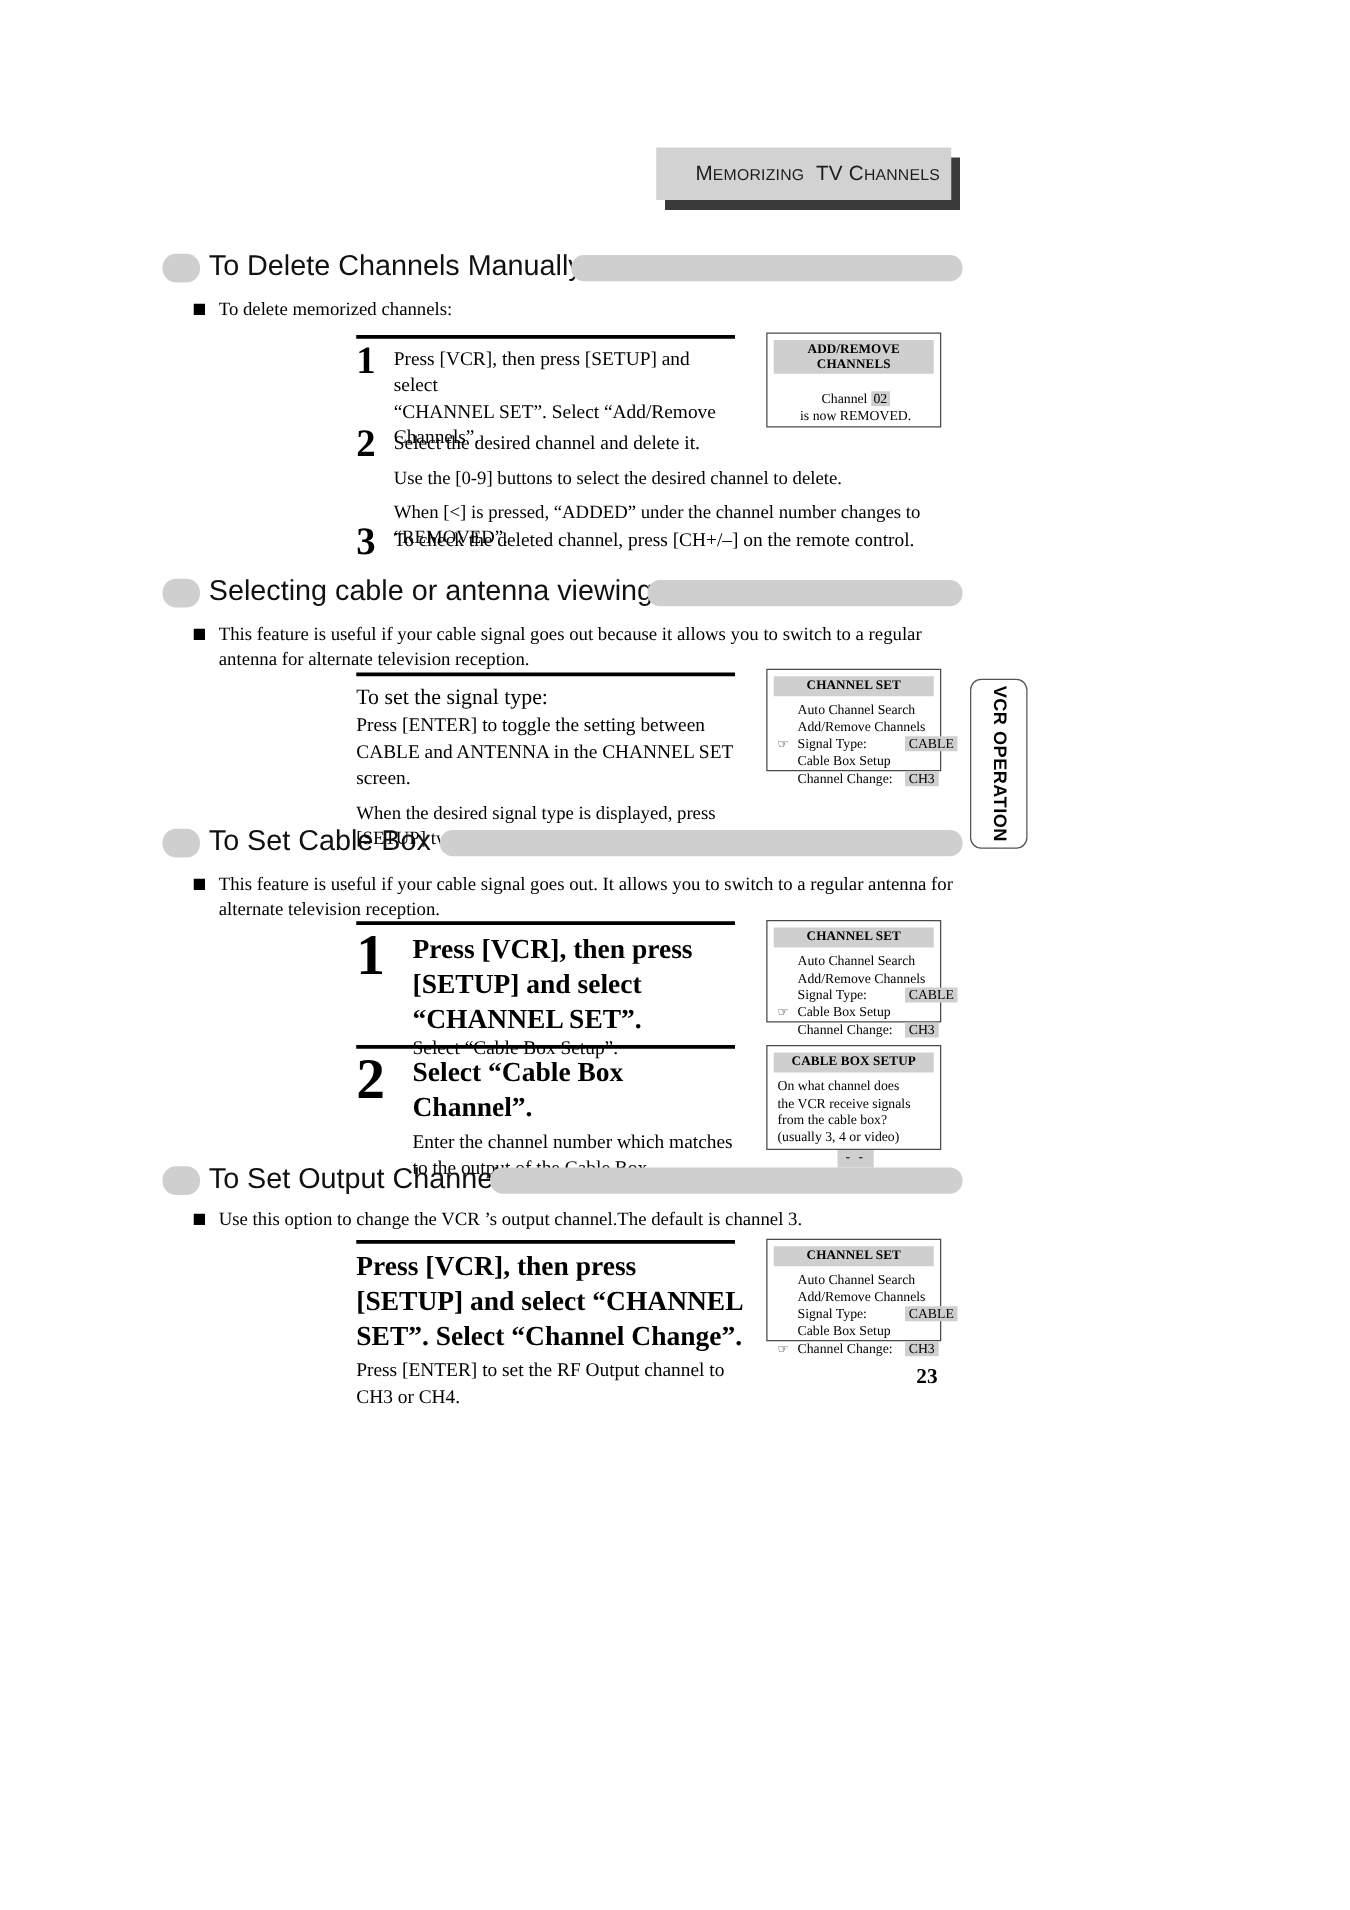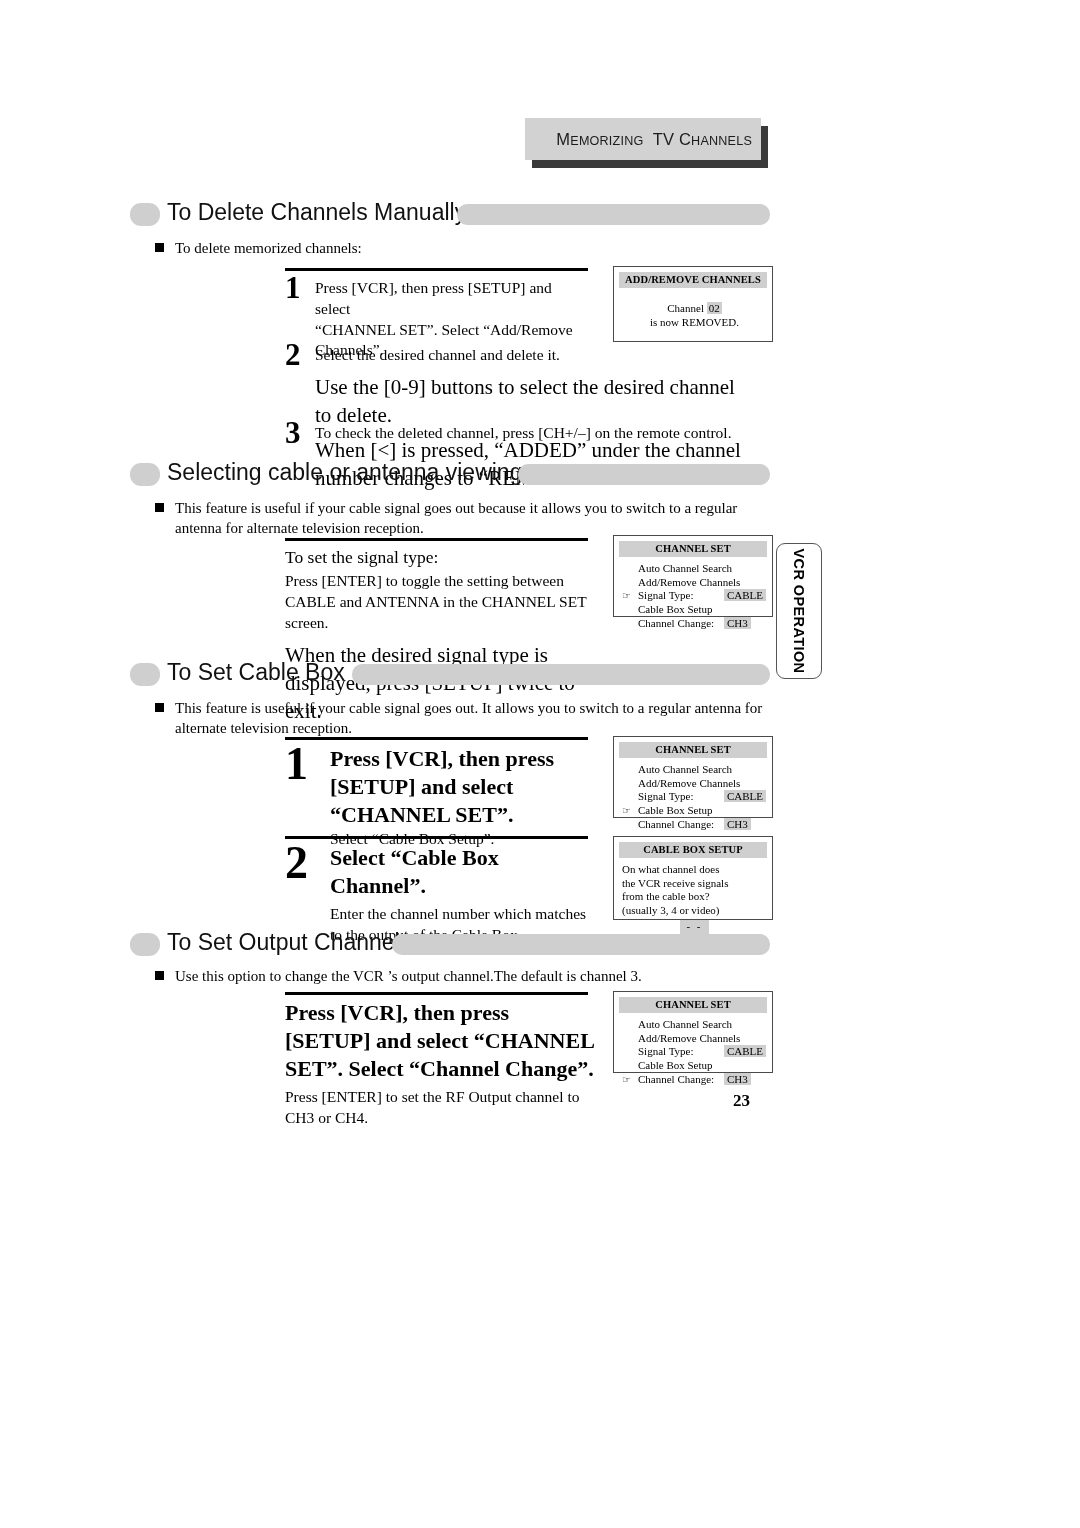--- a/index.html
+++ b/index.html
@@ -141,36 +141,36 @@
     line-height: 1.28;
     display: block;
   }
   .sub {
     display: block;
     font-size: 15.5px;
     line-height: 1.34;
   }
   .para {
     display: block;
-    font-size: 21px;
+    font-size: 15px;
     line-height: 1.34;
     margin-top: 7px;
   }
 
   .subhead {
     font-weight: normal;
     font-size: 17.5px;
     display: block;
     margin-bottom: 2px;
   }
 
   
   .osd {
     position: absolute;
-    width: 160px;
+    width: 140px;
     border: 1.5px solid #4a4a4a;
     background: #fff;
     box-sizing: border-box;
     padding: 0;
   }
   .osd .osd-title {
     margin: 5px 5px 0 5px;
     background: #cfcfcf;
     text-align: center;
     font-size: 10.5px;

